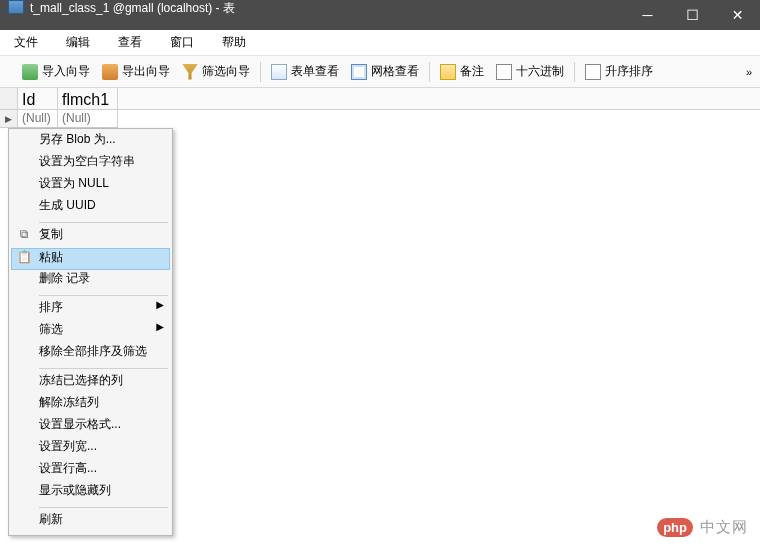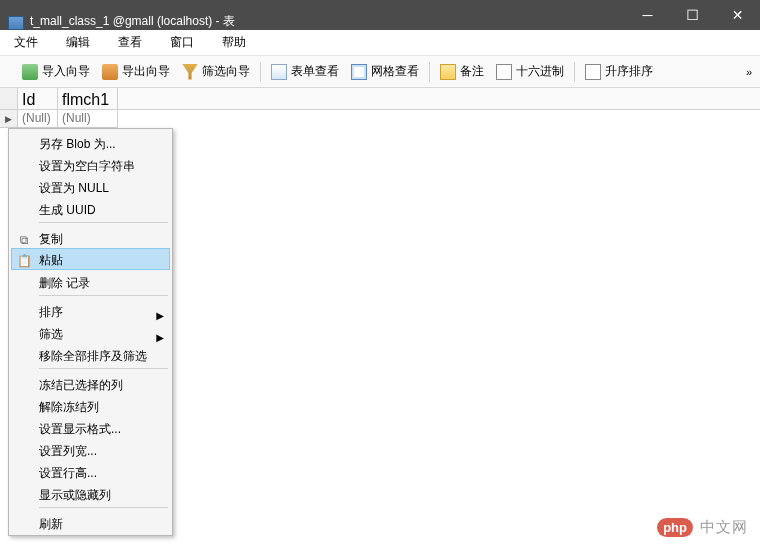--- a/index.html
+++ b/index.html
@@ -1,17 +1,17 @@
 <!DOCTYPE html>
 <html><head>
 <meta charset="utf-8">
 <style>
 * { box-sizing: border-box; margin: 0; padding: 0; font-family: "Microsoft YaHei", "Segoe UI", sans-serif; }
 html, body { width: 760px; height: 547px; overflow: hidden; background: #fff; }
-.titlebar { height: 30px; background: #4b4b4b; color: #fff; display: flex; align-items: flex-end; font-size: 12px; padding-left: 8px; }
+.titlebar { height: 30px; background: #4b4b4b; color: #fff; display: flex; align-items: flex-start; font-size: 12px; padding-left: 8px; }
 .titlebar .title-icon { width: 16px; height: 14px; background: linear-gradient(#6aa0d8,#4a80b8); border: 1px solid #2a5a8a; margin-right: 6px; }
 .titlebar .spacer { flex: 1; }
 .titlebar .winbtn { width: 45px; height: 30px; display: flex; align-items: center; justify-content: center; color: #fff; font-size: 14px; }
 .titlebar .winbtn.close { width: 45px; }
 .menubar { height: 26px; background: #fff; border-bottom: 1px solid #e5e5e5; display: flex; align-items: center; font-size: 12px; }
 .menubar .menu { padding: 0 14px; height: 100%; display: flex; align-items: center; cursor: default; }
 .toolbar { height: 32px; background: #f9f9f9; border-bottom: 1px solid #d8d8d8; display: flex; align-items: center; font-size: 12px; padding-left: 16px; }
 .toolbar .tbtn { display: flex; align-items: center; padding: 0 6px; height: 100%; gap: 4px; cursor: default; }
 .toolbar .sep { width: 1px; height: 20px; background: #d0d0d0; margin: 0 4px; }
 .toolbar .icon { width: 16px; height: 16px; display: inline-block; }
@@ -19,21 +19,21 @@
 .grid { position: relative; }
 .grid-header { display: flex; height: 22px; background: #fafafa; border-bottom: 1px solid #d0d0d0; font-size: 16px; }
 .grid-header .corner { width: 18px; border-right: 1px solid #d0d0d0; background: #f0f0f0; }
 .grid-header .col { width: 50px; border-right: 1px solid #d0d0d0; padding: 3px 4px; }
 .grid-row { display: flex; height: 18px; font-size: 12px; }
 .grid-row .rowhead { width: 18px; background: #f0f0f0; border-right: 1px solid #d0d0d0; border-bottom: 1px solid #d0d0d0; display: flex; align-items: center; justify-content: center; font-size: 9px; color: #555; }
 .grid-row .cell { width: 50px; border-right: 1px solid #d0d0d0; border-bottom: 1px solid #d0d0d0; padding: 1px 4px; }
 .grid-row.selected .cell:first-of-type { background: #0a63a6; color: #cde4f5; }
 .grid-row .cell.null { color: #737373; }
 .context-menu { position: absolute; left: 8px; top: 128px; width: 165px; background: #f5f5f5; border: 1px solid #b8b8b8; box-shadow: 2px 2px 4px rgba(0,0,0,0.25); font-size: 12px; padding: 2px; }
-.context-menu .mi { display: flex; align-items: flex-end; height: 22px; padding-left: 28px; position: relative; cursor: default; }
+.context-menu .mi { display: flex; align-items: flex-start; height: 22px; padding-left: 28px; position: relative; cursor: default; }
 .context-menu .mi.hl { background: #bde0f7; border: 1px solid #8cc8ee; height: 22px; padding-left: 27px; }
 .context-menu .mi .mi-icon { position: absolute; left: 5px; width: 16px; height: 16px; display: flex; align-items: center; justify-content: center; font-size: 12px; color: #666; }
 .context-menu .mi .arrow { margin-left: auto; margin-right: 6px; font-size: 10px; }
 .context-menu .msep { height: 1px; background: #d0d0d0; margin: 3px 2px 3px 28px; }
 .watermark { position: absolute; right: 12px; bottom: 10px; display: flex; align-items: center; gap: 7px; opacity: 0.9; }
 .watermark .badge { background: #d84a3a; color: #fff; font-weight: bold; border-radius: 10px; padding: 2px 6px; font-size: 13px; font-family: Arial; }
 .watermark .txt { color: #909090; font-size: 15px; letter-spacing: 1px; }
 
 .ic-import { background: linear-gradient(#8fd08f,#4fa64f); border-radius: 2px; }
 .ic-export { background: linear-gradient(#f0b060,#d08030); border-radius: 2px; }

